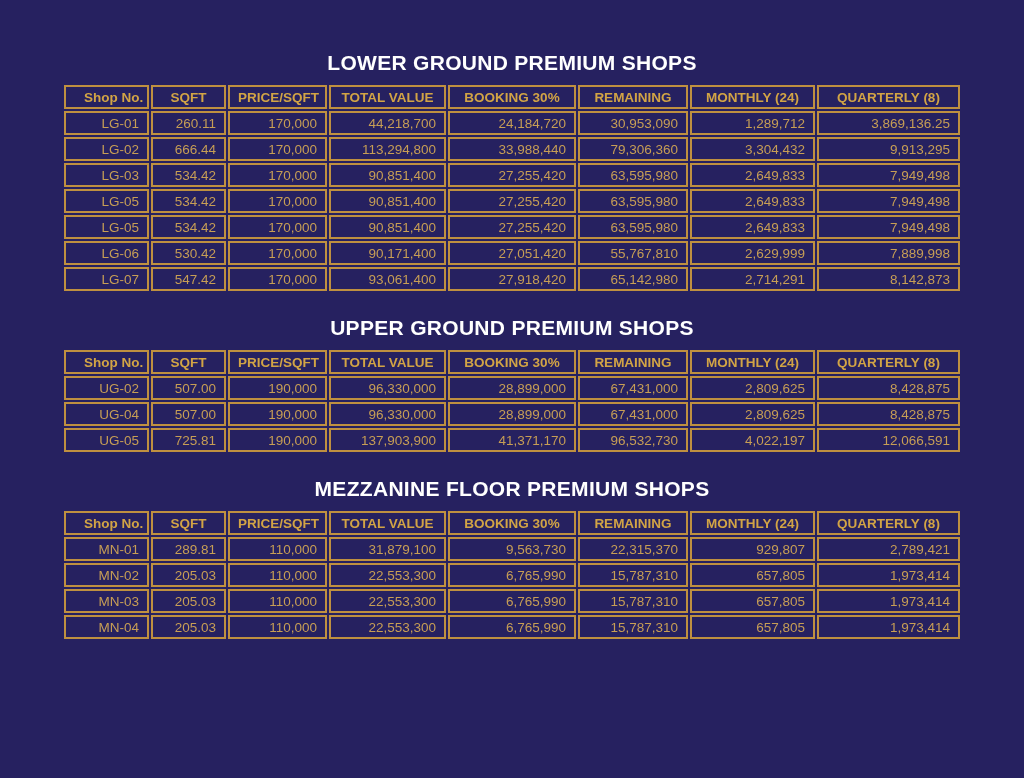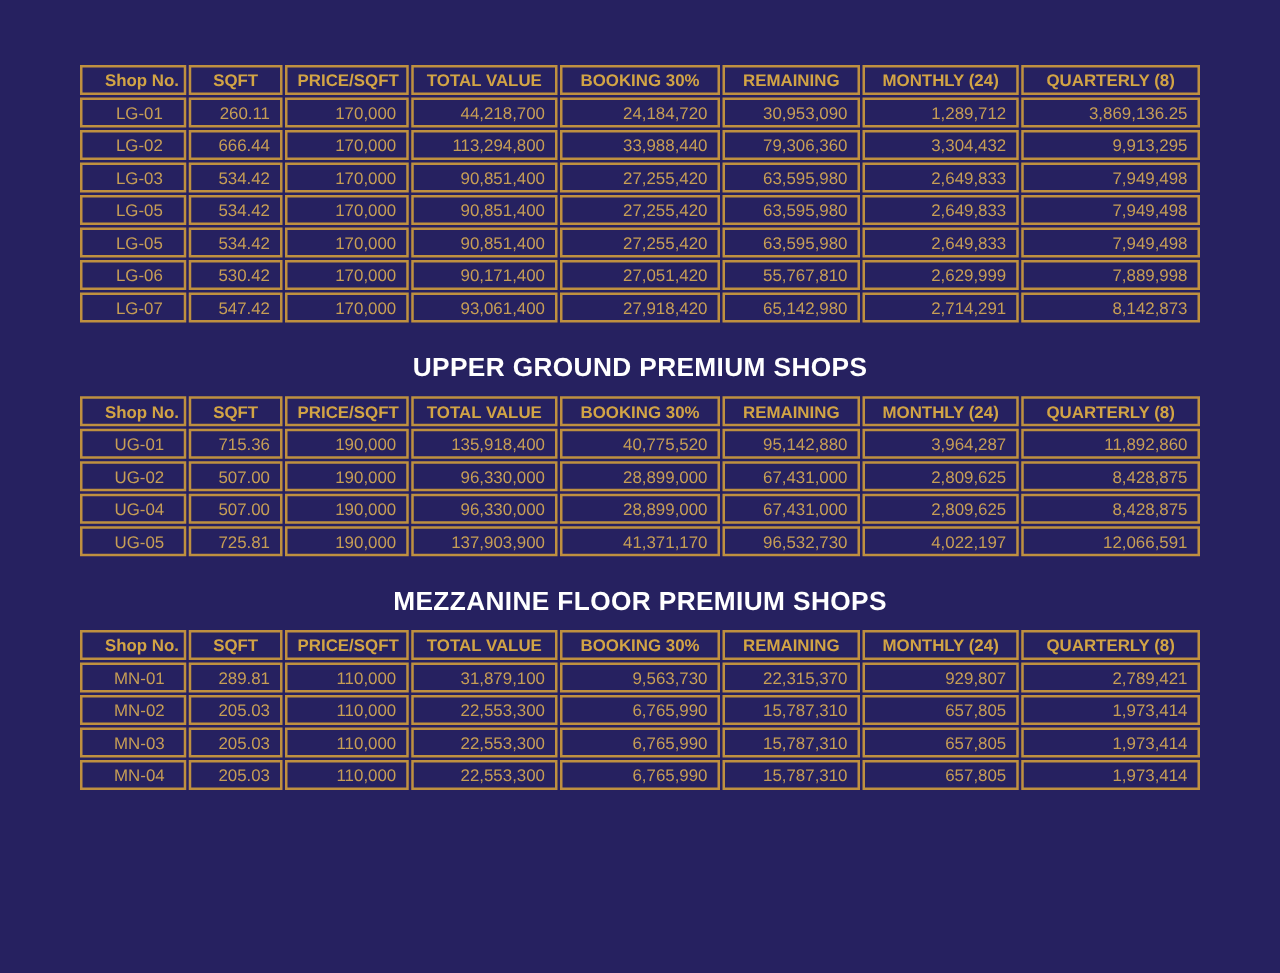--- a/index.html
+++ b/index.html
@@ -47,38 +47,39 @@
     color: #d2a445;
     font-weight: bold;
     font-size: 13.5px;
   }
   table.shops td {
     color: #c79e55;
     font-size: 13.5px;
     text-align: right;
   }
   table.shops th.left, table.shops td.left {
-    text-align: center;
+    text-align: right;
     padding-left: 18px;
   }
   col.c0 { width: 85px; }
   col.c1 { width: 75px; }
   col.c2 { width: 99px; }
   col.c3 { width: 117px; }
   col.c4 { width: 128px; }
   col.c5 { width: 110px; }
   col.c6 { width: 125px; }
   col.c7 { width: 143px; }
 </style>
 </head>
 <body>
 
 <div class="page">
   <div id="sections-root">
   <div class="section">
+    <div class="section-title">LOWER GROUND PREMIUM SHOPS</div>
     <table class="shops">
       <colgroup>
         <col class="c0">
             <col class="c1">
             <col class="c2">
             <col class="c3">
         <col class="c4">
             <col class="c5">
             <col class="c6">
             <col class="c7">
@@ -190,30 +191,20 @@
               <th>PRICE/SQFT</th>
               <th>TOTAL VALUE</th>
               <th>BOOKING 30%</th>
               <th>REMAINING</th>
               <th>MONTHLY (24)</th>
               <th>QUARTERLY (8)</th>
             </tr>
       </thead>
       <tbody>
             <tr>
-              <td class="left">UG-01</td>
-              <td>715.36</td>
-              <td>190,000</td>
-              <td>135,918,400</td>
-              <td>40,775,520</td>
-              <td>95,142,880</td>
-              <td>3,964,287</td>
-              <td>11,892,860</td>
-            </tr>
-            <tr>
               <td class="left">UG-02</td>
               <td>507.00</td>
               <td>190,000</td>
               <td>96,330,000</td>
               <td>28,899,000</td>
               <td>67,431,000</td>
               <td>2,809,625</td>
               <td>8,428,875</td>
             </tr>
             <tr>

